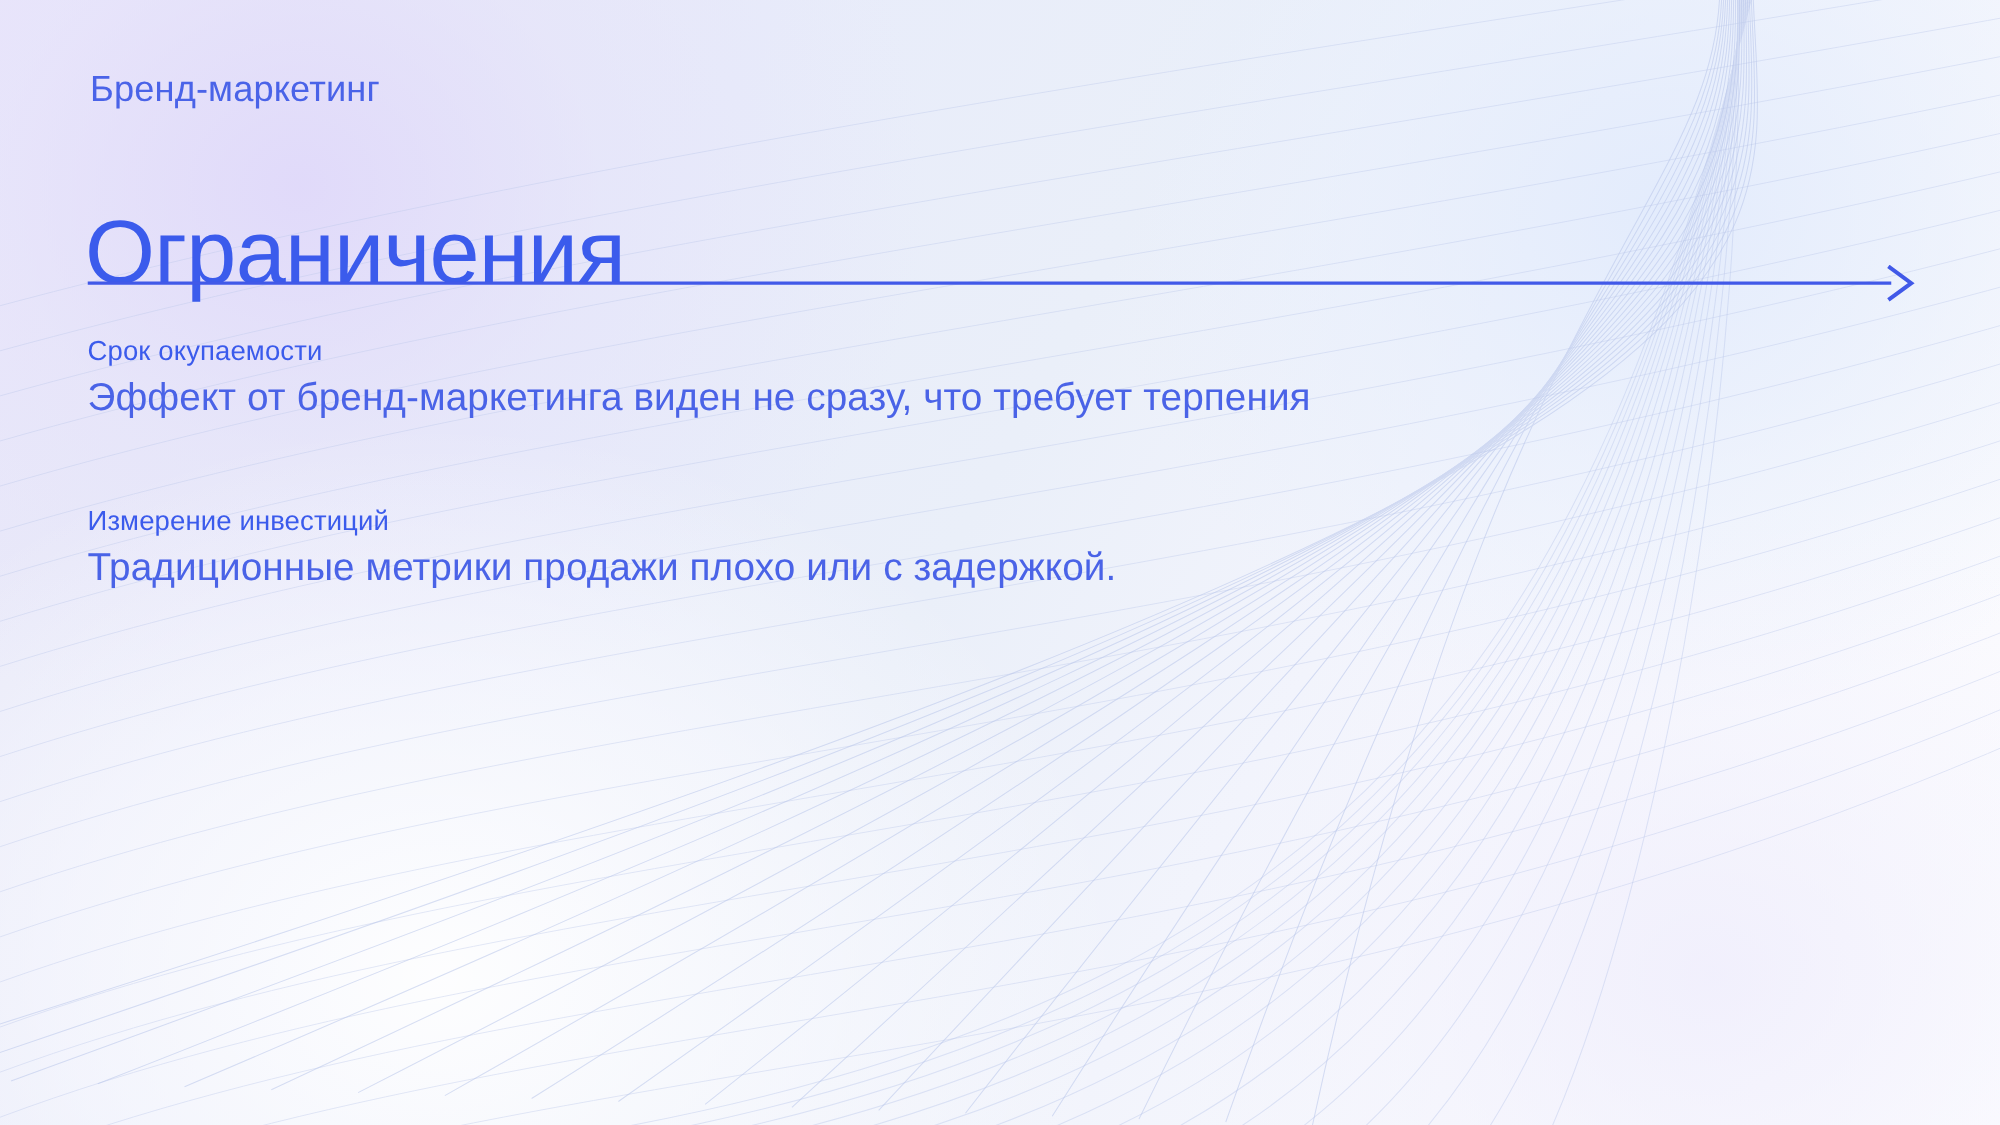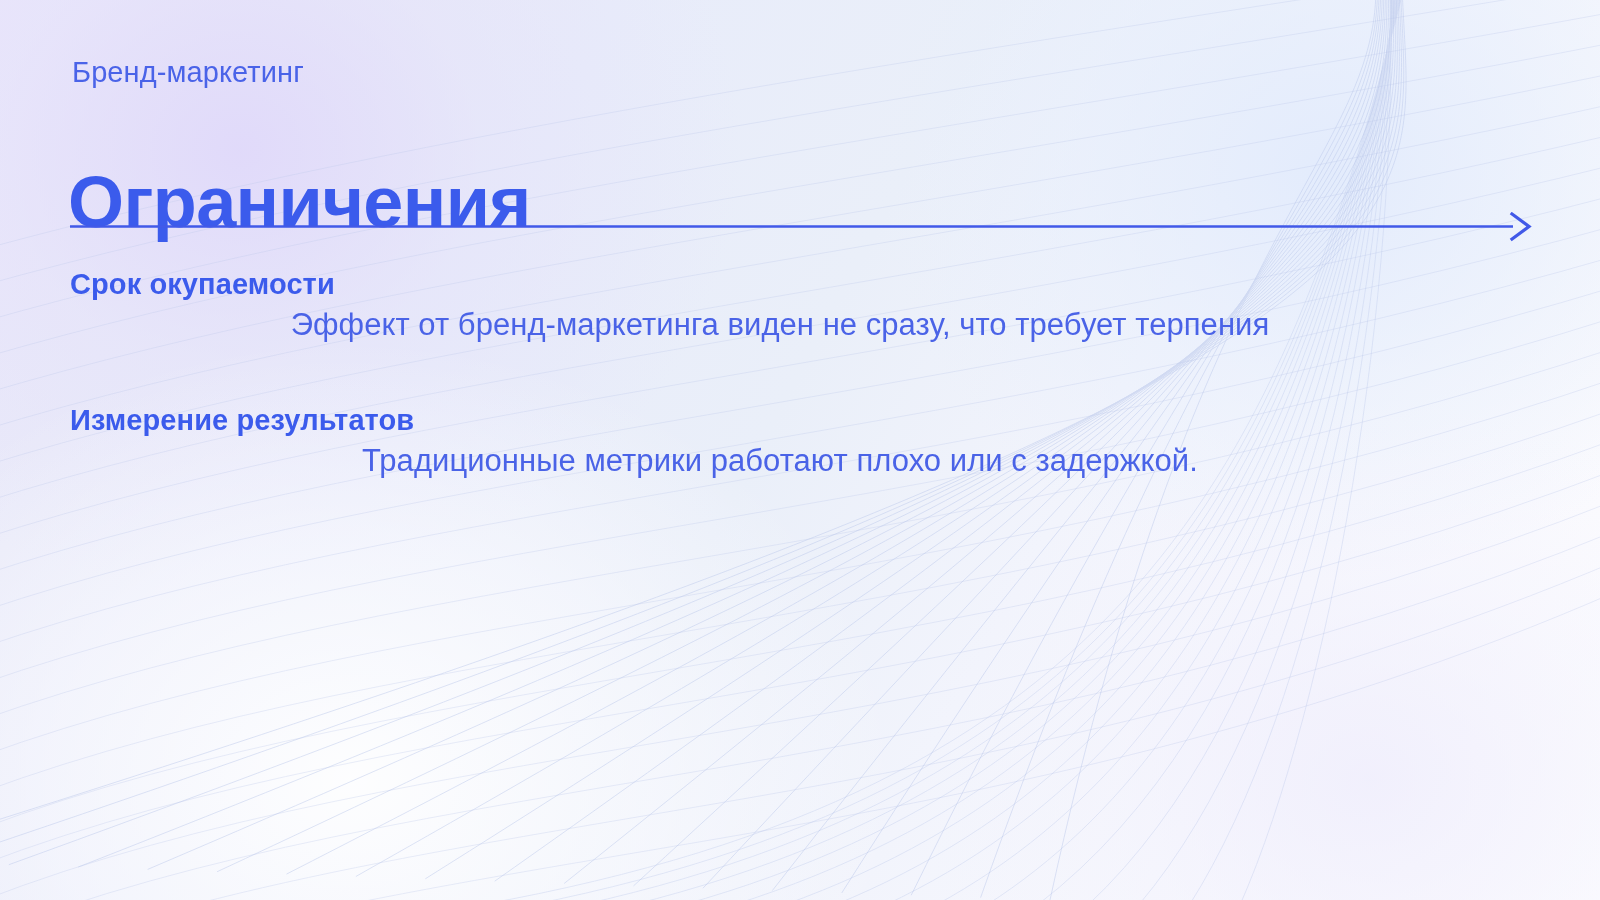--- a/index.html
+++ b/index.html
@@ -87,21 +87,21 @@
     letter-spacing: 0.1px;
     color: #4a63e8;
     white-space: nowrap;
   }
 
   .page-title {
     position: absolute;
     left: 68px;
     top: 113px;
     font-size: 72px;
-    font-weight: 700;
+    font-weight: 400;
     letter-spacing: -0.6px;
     color: #3b5bec;
     white-space: nowrap;
   }
 
   .rule-wrap {
     position: absolute;
     left: 70px;
     top: 212px;
     width: 1462px;
@@ -110,36 +110,35 @@
 
   .section-block {
     position: absolute;
     left: 70px;
     width: 1420px;
   }
   .section-block.first  { top: 268px; }
   .section-block.second { top: 404px; }
 
   .section-heading {
-    font-size: 29px;
-    font-weight: 700;
+    font-size: 22px;
+    font-weight: 400;
     letter-spacing: 0.1px;
     color: #3b5bec;
     margin: 0 0 2px 0;
     white-space: nowrap;
   }
 
   .section-body {
     font-size: 31px;
     font-weight: 400;
     line-height: 44px;
     letter-spacing: 0.05px;
     color: #4a63e7;
     margin: 0;
-    text-align: center;
   }
   .section-body .line { display: block; white-space: nowrap; }
 </style>
 </head>
 <body>
 
 <div id="slide">
 
   <div class="bg-base"></div>
   <div class="bg-tint-tl"></div>
@@ -226,20 +225,20 @@
     </div>
 
     <div class="section-block first">
       <div class="section-heading">Срок окупаемости</div>
       <p class="section-body">
         <span class="line">Эффект от бренд-маркетинга виден не сразу, что требует терпения</span>
       </p>
     </div>
 
     <div class="section-block second">
-      <div class="section-heading">Измерение результатов</div>
+      <div class="section-heading">Измерение инвестиций</div>
       <p class="section-body">
-        <span class="line">Традиционные метрики работают плохо или с задержкой.</span>
+        <span class="line">Традиционные метрики продажи плохо или с задержкой.</span>
       </p>
     </div>
 
   </div>
 </div>
 
 </body></html>

